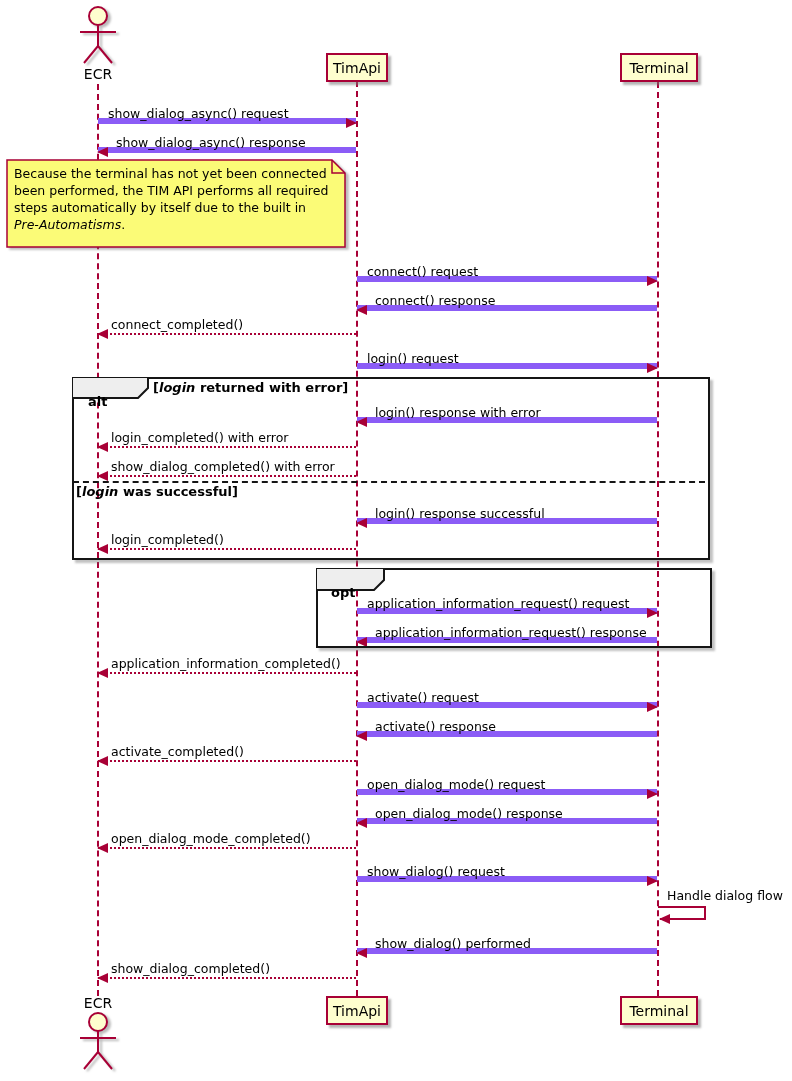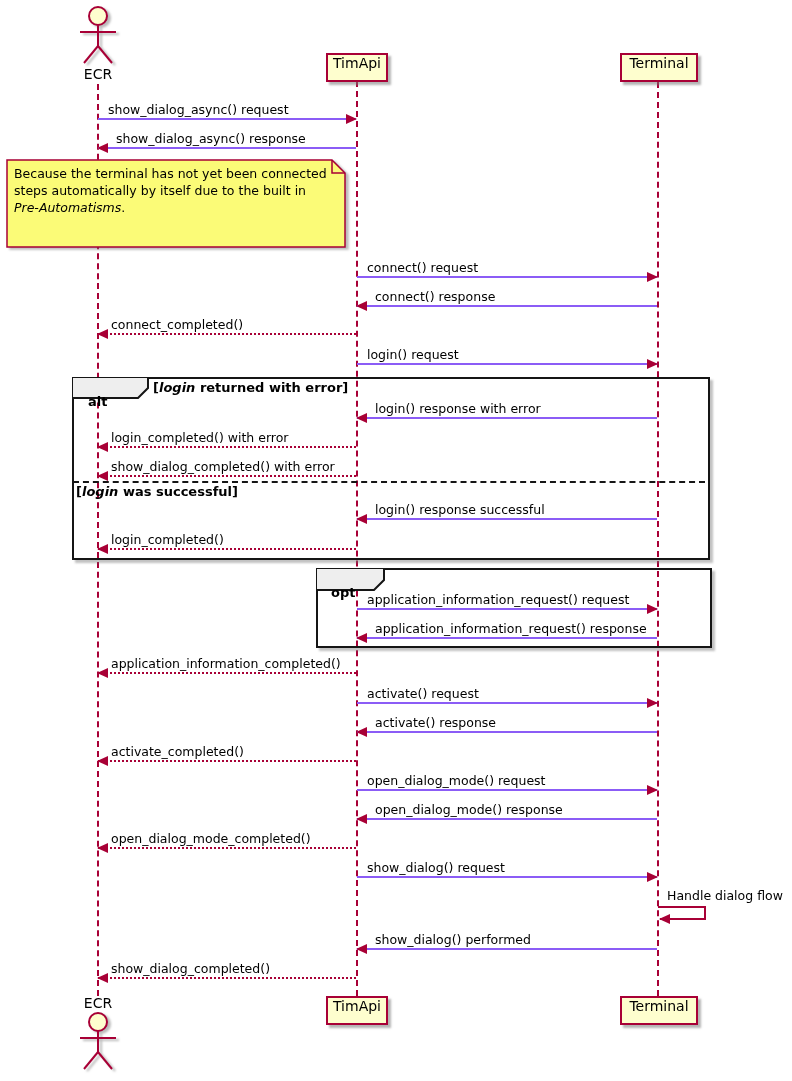--- a/index.html
+++ b/index.html
@@ -5,34 +5,34 @@
   html,body { margin:0; padding:0; background:#ffffff; }
   #canvas {
     position:relative; width:792px; height:1081px; background:#ffffff;
     font-family:"DejaVu Sans","Liberation Sans",sans-serif; color:#000;
     overflow:hidden;
   }
   .lifeline { position:absolute; width:0; border-left:2px dashed #A80036; }
   .pbox {
     position:absolute; background:#FEFECE; border:2px solid #A80036;
     box-shadow:3px 3px 2px rgba(120,120,120,0.55);
-    display:flex; align-items:flex-start; justify-content:center;
+    display:flex; align-items:center; justify-content:center;
     font-size:14px; white-space:nowrap;
   }
   .actor-label { position:absolute; width:60px; text-align:center; font-size:14px; }
   .actor-svg { position:absolute; filter:drop-shadow(3px 2px 1px rgba(120,120,120,0.5)); }
 
   .msg { position:absolute; height:0; }
   .msg .lbl {
     position:absolute; bottom:3px; left:10px; white-space:nowrap;
     font-size:12.5px; color:#000;
   }
   .msg.lbl-far .lbl { left:18px; }
   .msg.lbl-mid .lbl { left:13px; }
-  .solid  { border-top:2px solid #8b5cf6; }
+  .solid  { border-top:6px solid #8b5cf6; }
   .dotted { border-top:2px dotted #A80036; }
   .arr-r::after {
     content:''; position:absolute; right:-1px; top:-6px;
     border-left:11px solid #A80036; border-top:5px solid transparent; border-bottom:5px solid transparent;
   }
   .arr-l::after {
     content:''; position:absolute; left:-1px; top:-6px;
     border-right:11px solid #A80036; border-top:5px solid transparent; border-bottom:5px solid transparent;
   }
 
@@ -142,20 +142,21 @@
   <div class="msg dotted arr-l lbl-mid" style="left:98px; top:977px; width:258px;">
       <span class="lbl">show_dialog_completed()</span>
     </div>
 
   <svg class="actor-svg" style="left:6px; top:159px;" width="341" height="90" viewBox="0 0 341 90">
     <path d="M1,1 H326 L339,14 V88 H1 Z" fill="#FBFB77" stroke="#A80036" stroke-width="1.5"></path>
     <path d="M326,1 V14 H339" fill="none" stroke="#A80036" stroke-width="1.5"></path>
   </svg>
   <div class="note-text" style="left:14px; top:165px;">
     <div><span>Because the terminal has not yet been connected</span></div>
+    <div><span>been performed, the TIM API performs all required</span></div>
     <div><span>steps automatically by itself due to the built in</span></div>
     <div><span class="it">Pre-Automatisms</span><span>.</span></div>
   </div>
 
   <div class="frame" style="left:72px; top:377px; width:634px; height:179px;"></div>
   <svg class="actor-svg" style="left:72px; top:377px; filter:none;" width="78" height="22" viewBox="0 0 78 22">
     <polygon points="0,0 76,0 76,11 66,21 0,21" fill="#EEEEEE" stroke="#151515" stroke-width="2"></polygon>
   </svg>
   <span class="frame-kw" style="left:88px; top:379px;">alt</span>
   <span class="cond" style="left:153px; top:380px;"><span>[</span><span class="it">login</span><span> returned with error]</span></span>

